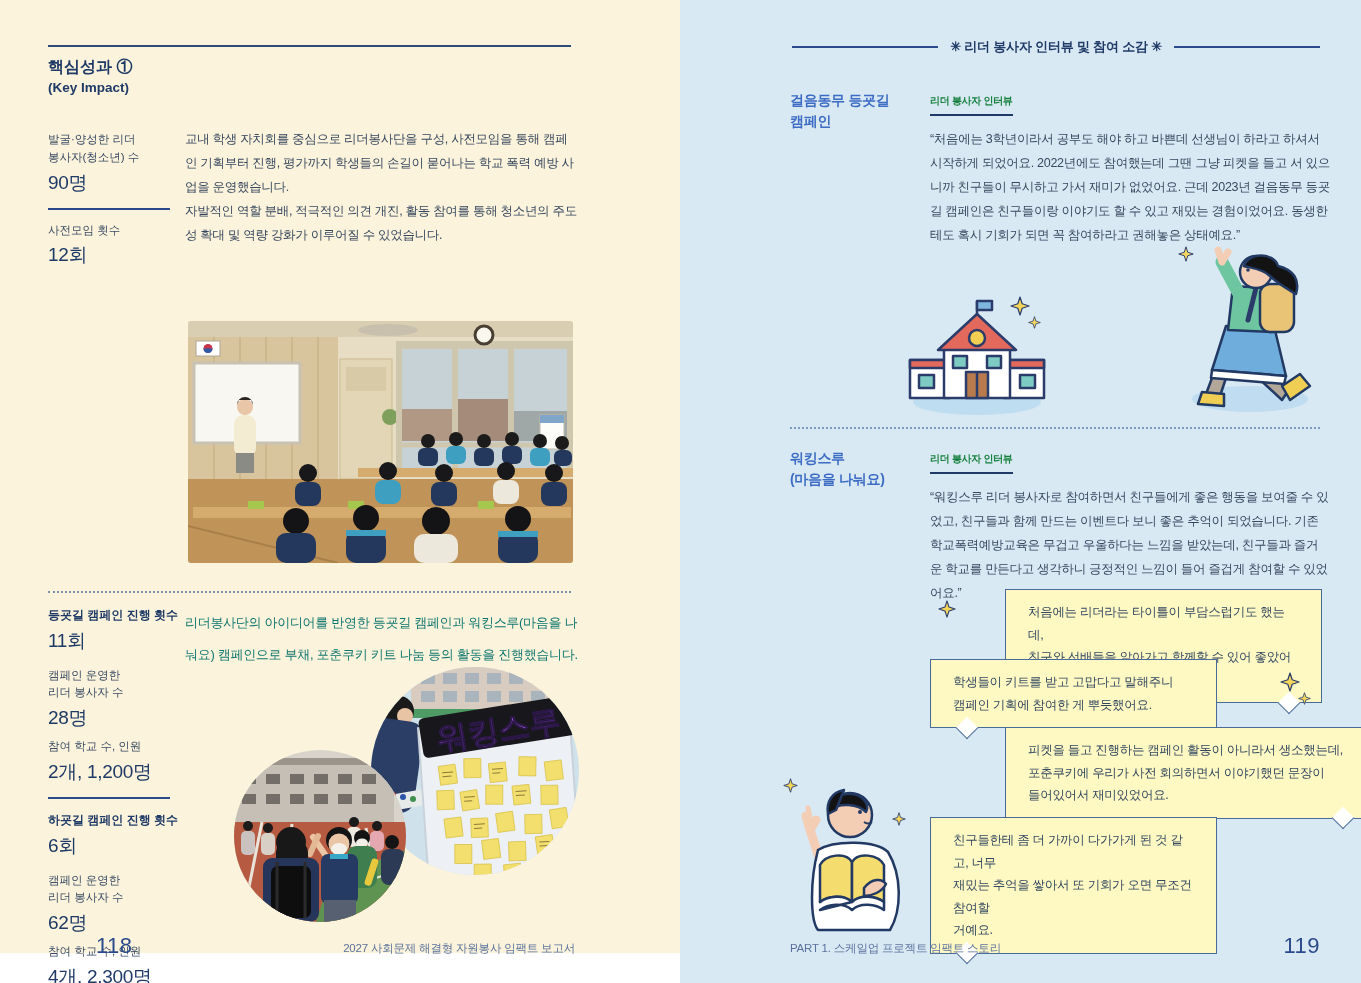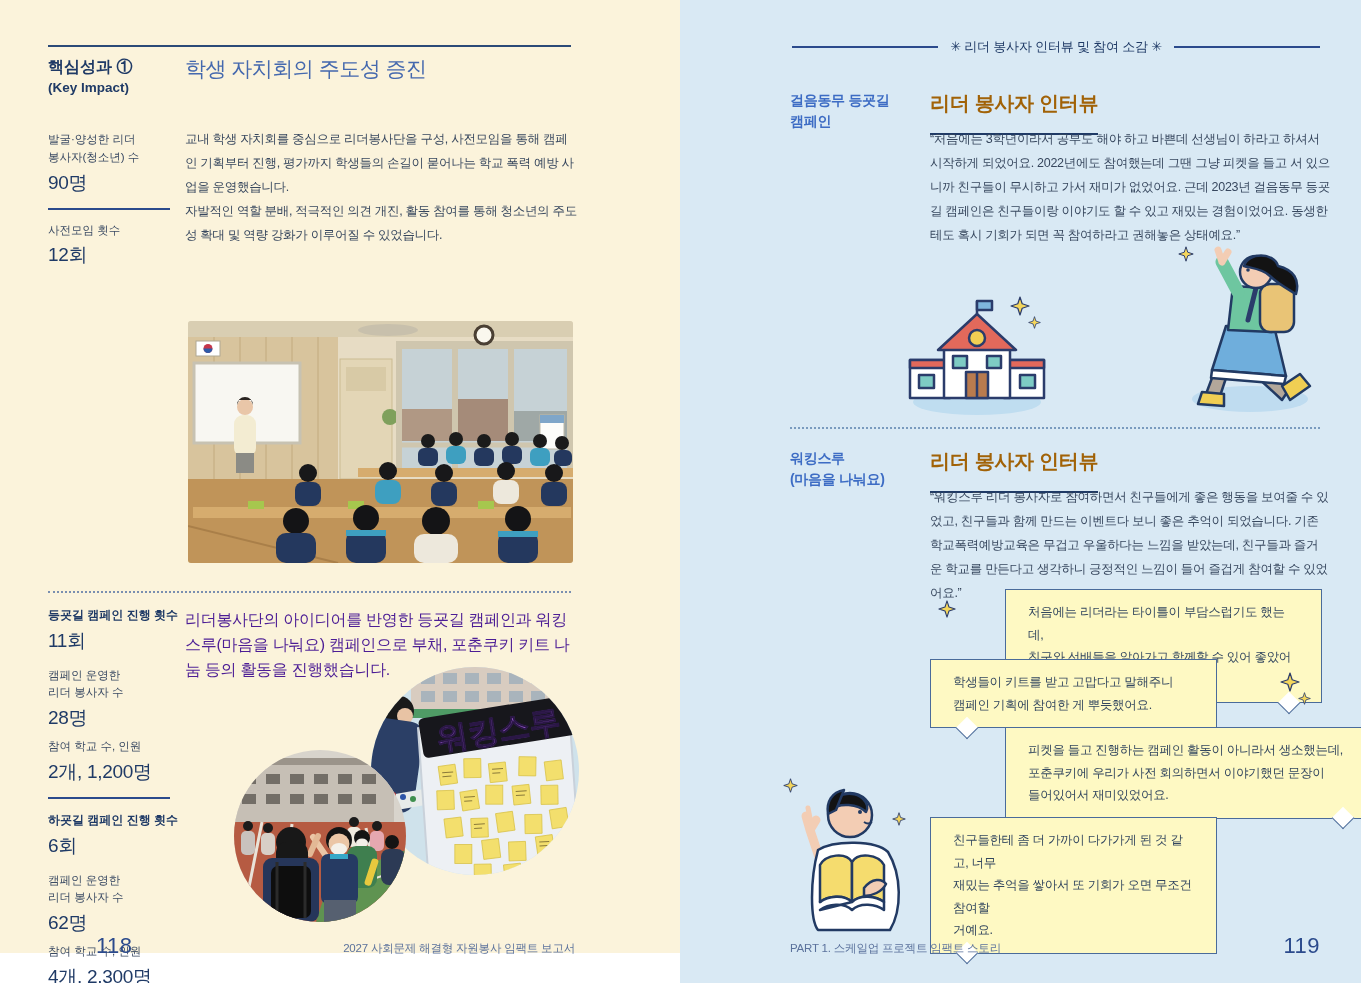--- a/index.html
+++ b/index.html
@@ -20,47 +20,47 @@
   .stat-label { font-size:11.5px; line-height:1.55; color:#3A4A63; white-space:pre-line; }
   .stat-value { font-size:19px; color:#1F3A66; margin-top:3px; letter-spacing:-0.3px; }
   .stat-label.bold { font-weight:bold; font-size:12px; color:#1F3A66; }
   .stat-div   { width:122px; height:2px; background:#2B4A8C; margin:12px 0; }
   .stat-gap   { height:13px; }
   .stats-top    { left:48px; top:131px; width:135px; }
   .stats-bottom { left:48px; top:606px; width:140px; }
 
   .body-copy  { left:185px; top:127px; width:394px; font-size:12.5px; line-height:24px;
                 color:#37475E; letter-spacing:-0.3px; }
-  .campaign-copy { left:185px; top:607px; width:394px; font-size:16px; line-height:25px;
-                color:#4c1d95; letter-spacing:-0.3px; }
+  .campaign-copy { left:185px; top:607px; width:394px; font-size:13px; line-height:32px;
+                color:#0f766e; letter-spacing:-0.3px; }
 
   .photo-classroom { left:188px; top:321px; width:385px; height:242px; border-radius:3px; overflow:hidden; }
   .dotted-rule-left  { left:48px; top:591px; width:523px; border-top:2px dotted #7A8FB0; }
 
   .circle-photo { border-radius:50%; overflow:hidden; }
   .circle-board { left:371px; top:667px; width:208px; height:208px; z-index:1; }
   .circle-track { left:234px; top:750px; width:172px; height:172px; z-index:2; }
 
   .pagenum { font-size:22px; color:#2B4A8C; letter-spacing:0.5px;margin-left:48px; }
   .pagenum-left  { left:48px;  top:933px; }
   .pagenum-right { right:41px; top:933px; }
   .footer-left  { left:185px; top:941px; width:390px; text-align:right; font-size:11.5px; color:#5B729C; letter-spacing:-0.2px; }
   .footer-right { left:110px; top:941px; font-size:11.5px; color:#5B729C; letter-spacing:-0.2px; }
 
   
   .interview-header { left:112px; top:38px; width:528px; display:flex; align-items:center; gap:12px; }
   .interview-header .hline { flex:1; height:1.5px; background:#2B4A8C; }
-  .interview-header .htext { font-size:13px; font-weight:normal; color:#1F3A66; letter-spacing:-0.2px; white-space:nowrap; }
+  .interview-header .htext { font-size:13px; font-weight:bold; color:#1F3A66; letter-spacing:-0.2px; white-space:nowrap; }
 
   .sec-label { width:130px; font-size:14px; font-weight:bold; color:#3D6CC4; line-height:1.5;
                white-space:pre-line; letter-spacing:-0.3px; }
   .sec-label-1 { left:110px; top:90px; }
   .sec-label-2 { left:110px; top:448px; }
-  .sec-head { font-size:20px; font-weight:bold; color:#a16207; display:inline-block;
-              border-bottom:2px solid #1F3A66; padding-bottom:16px; letter-spacing:-0.3px; }
+  .sec-head { font-size:10px; font-weight:bold; color:#15803d; display:inline-block;
+              border-bottom:2px solid #1F3A66; padding-bottom:6px; letter-spacing:-0.3px; }
   .sec-head-1 { left:250px; top:90px; }
   .sec-head-2 { left:250px; top:448px; }
   .sec-quote { width:400px; font-size:12.5px; line-height:24px; color:#37475E; letter-spacing:-0.3px; }
   .sec-quote-1 { left:250px; top:127px; }
   .sec-quote-2 { left:250px; top:485px; }
 
   .dotted-rule-right { left:110px; top:427px; width:530px; border-top:2px dotted #7A9BBE; }
 
   .bubble { background:#fef9c3; border:1.5px solid #4A6B9A; color:#33475F;
             font-size:12.5px; line-height:1.8; letter-spacing:-0.3px;
@@ -84,21 +84,20 @@
 </head>
 <body>
 
 <div id="spread">
 
   <div class="abs page-left">
 
     <div class="abs top-rule"></div>
     <div class="abs kicker">핵심성과 ①</div>
     <div class="abs kicker-sub">(Key Impact)</div>
-    <h1 class="abs page-title">학생 자치회의 주도성 증진</h1>
 
     <div class="abs stats-top">
       <div class="stat-label">발굴·양성한 리더
 봉사자(청소년) 수</div>
       <div class="stat-value">90명</div>
       <div class="stat-div"></div>
       <div class="stat-label">사전모임 횟수</div>
       <div class="stat-value">12회</div>
     </div>
 

